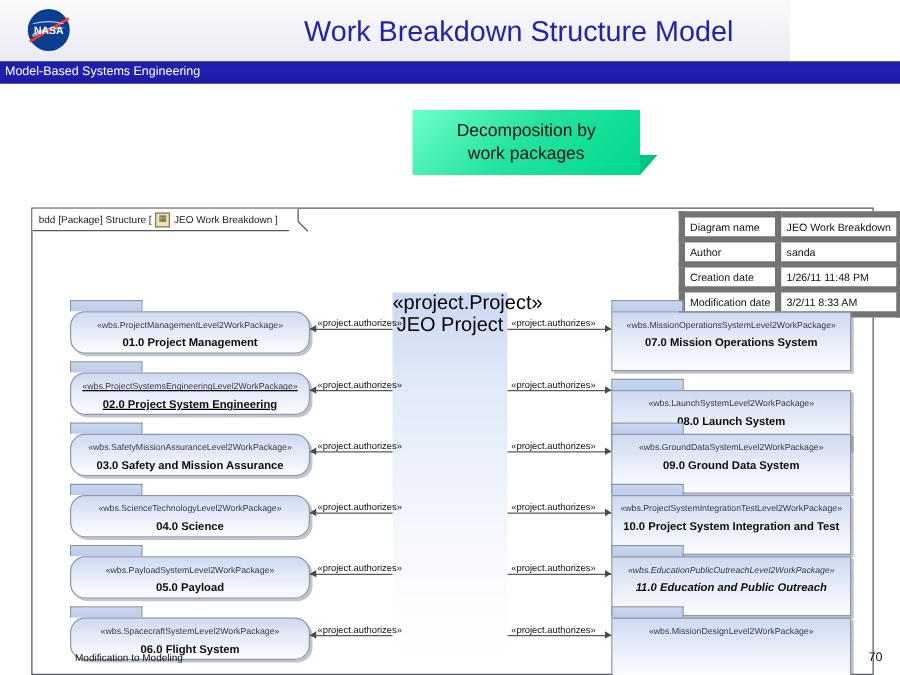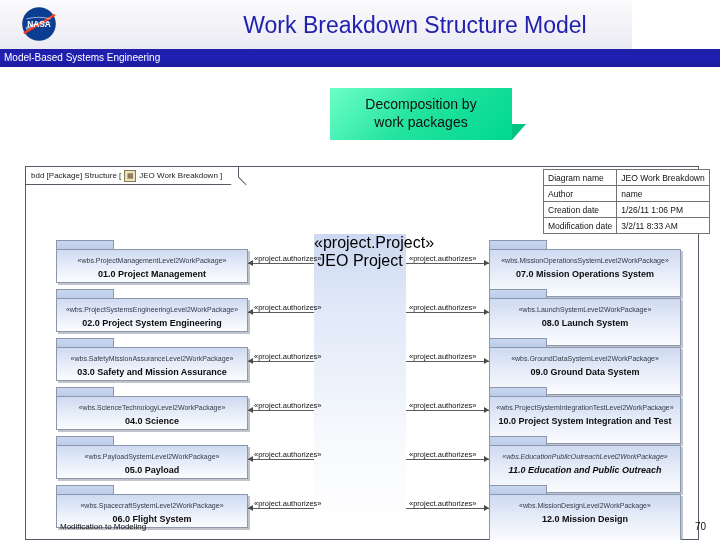--- a/index.html
+++ b/index.html
@@ -72,21 +72,21 @@
     background:#e9e2c4;position:relative;vertical-align:middle;
     font-size:7px;line-height:9px;text-align:center;color:#6a5a2a;
   }
 
   
   #meta-table{
     position:absolute;left:517px;top:2px;border-collapse:collapse;
     font-size:8.5px;color:#111;background:#fff;
   }
   #meta-table td{
-    border:1px solid #737373;padding:1px 4px;height:13px;white-space:nowrap;
+    border:5px solid #737373;padding:1px 4px;height:13px;white-space:nowrap;
   }
   #meta-table td.k{width:62px;}
   #meta-table td.v{width:86px;}
 
   
   .pkg{position:absolute;}
   .pkg .tab{
     height:9px;border:1px solid #8c96ae;border-bottom:none;
     background:linear-gradient(to bottom,#c9d6ef 0%,#bccdea 100%);
     box-sizing:border-box;
@@ -101,21 +101,21 @@
     display:block;font-size:7px;color:#333a4a;line-height:10px;
     margin-top:6px;white-space:nowrap;
   }
   .pkg .nm{
     display:block;font-size:9px;font-weight:bold;color:#0c0c0c;
     line-height:12px;margin-top:2px;white-space:nowrap;
   }
 
   .pkg.left{width:192px;}
   .pkg.left .tab{width:58px;}
-  .pkg.left .body{height:34px;}
+  .pkg.left .body{height:34px;border-radius:12px;}
   .pkg.right{width:192px;}
   .pkg.right .tab{width:58px;}
   .pkg.right .body{height:48px;}
 
   #center-pkg{position:absolute;left:313px;top:205px;width:92px;text-align:center;}
   #center-pkg .tab{width:36px;}
   #center-pkg .body{
     height:295px;
     background:linear-gradient(to bottom,#ccd8f1 0%,#dfe8f8 22%,#f7f9fd 70%,#ffffff 100%);
   }
@@ -181,25 +181,25 @@
   </div>
 
   <table id="meta-table">
     <tbody>
         <tr>
       <td class="k">Diagram name</td>
       <td class="v">JEO Work Breakdown</td>
     </tr>
     <tr>
       <td class="k">Author</td>
-      <td class="v">name</td>
+      <td class="v">sanda</td>
     </tr>
     <tr>
       <td class="k">Creation date</td>
-      <td class="v">1/26/11 1:06 PM</td>
+      <td class="v">1/26/11 11:48 PM</td>
     </tr>
     <tr>
       <td class="k">Modification date</td>
       <td class="v">3/2/11 8:33 AM</td>
     </tr>
   </tbody>
     </table>
 
   <div id="center-pkg" style="left:288px;top:67px;">
     <div class="tab"></div>
@@ -209,21 +209,21 @@
     </div>
   </div>
 
   <div class="pkg left" style="left:30px;top:73px;">
     <div class="tab"></div>
     <div class="body">
       <span class="stereo">«wbs.ProjectManagementLevel2WorkPackage»</span>
       <span class="nm">01.0 Project Management</span>
     </div>
   </div>
-  <div class="pkg left" style="left:30px;top:122px;">
+  <div class="pkg left" style="left:30px;top:122px;text-decoration:underline;">
     <div class="tab"></div>
     <div class="body">
       <span class="stereo">«wbs.ProjectSystemsEngineeringLevel2WorkPackage»</span>
       <span class="nm">02.0 Project System Engineering</span>
     </div>
   </div>
   <div class="pkg left" style="left:30px;top:171px;">
     <div class="tab"></div>
     <div class="body">
       <span class="stereo">«wbs.SafetyMissionAssuranceLevel2WorkPackage»</span>
@@ -252,21 +252,21 @@
     </div>
   </div>
 
   <div class="pkg right" style="left:463px;top:73px;">
     <div class="tab"></div>
     <div class="body">
       <span class="stereo">«wbs.MissionOperationsSystemLevel2WorkPackage»</span>
       <span class="nm">07.0 Mission Operations System</span>
     </div>
   </div>
-  <div class="pkg right" style="left:463px;top:122px;">
+  <div class="pkg right" style="left:463px;top:136px;">
     <div class="tab"></div>
     <div class="body">
       <span class="stereo">«wbs.LaunchSystemLevel2WorkPackage»</span>
       <span class="nm">08.0 Launch System</span>
     </div>
   </div>
   <div class="pkg right" style="left:463px;top:171px;">
     <div class="tab"></div>
     <div class="body">
       <span class="stereo">«wbs.GroundDataSystemLevel2WorkPackage»</span>
@@ -284,21 +284,20 @@
     <div class="tab"></div>
     <div class="body">
       <span class="stereo">«wbs.EducationPublicOutreachLevel2WorkPackage»</span>
       <span class="nm">11.0 Education and Public Outreach</span>
     </div>
   </div>
   <div class="pkg right" style="left:463px;top:318px;">
     <div class="tab"></div>
     <div class="body">
       <span class="stereo">«wbs.MissionDesignLevel2WorkPackage»</span>
-      <span class="nm">12.0 Mission Design</span>
     </div>
   </div>
 
   <div class="conn h" style="left:222px;top:96px;width:66px;"></div>
   <div class="arrow-l" style="left:222px;top:93px;"></div>
   <div class="conn-label" style="left:228px;top:87px;">«project.authorizes»</div>
 
   <div class="conn h" style="left:222px;top:145px;width:66px;"></div>
   <div class="arrow-l" style="left:222px;top:142px;"></div>
   <div class="conn-label" style="left:228px;top:136px;">«project.authorizes»</div>

